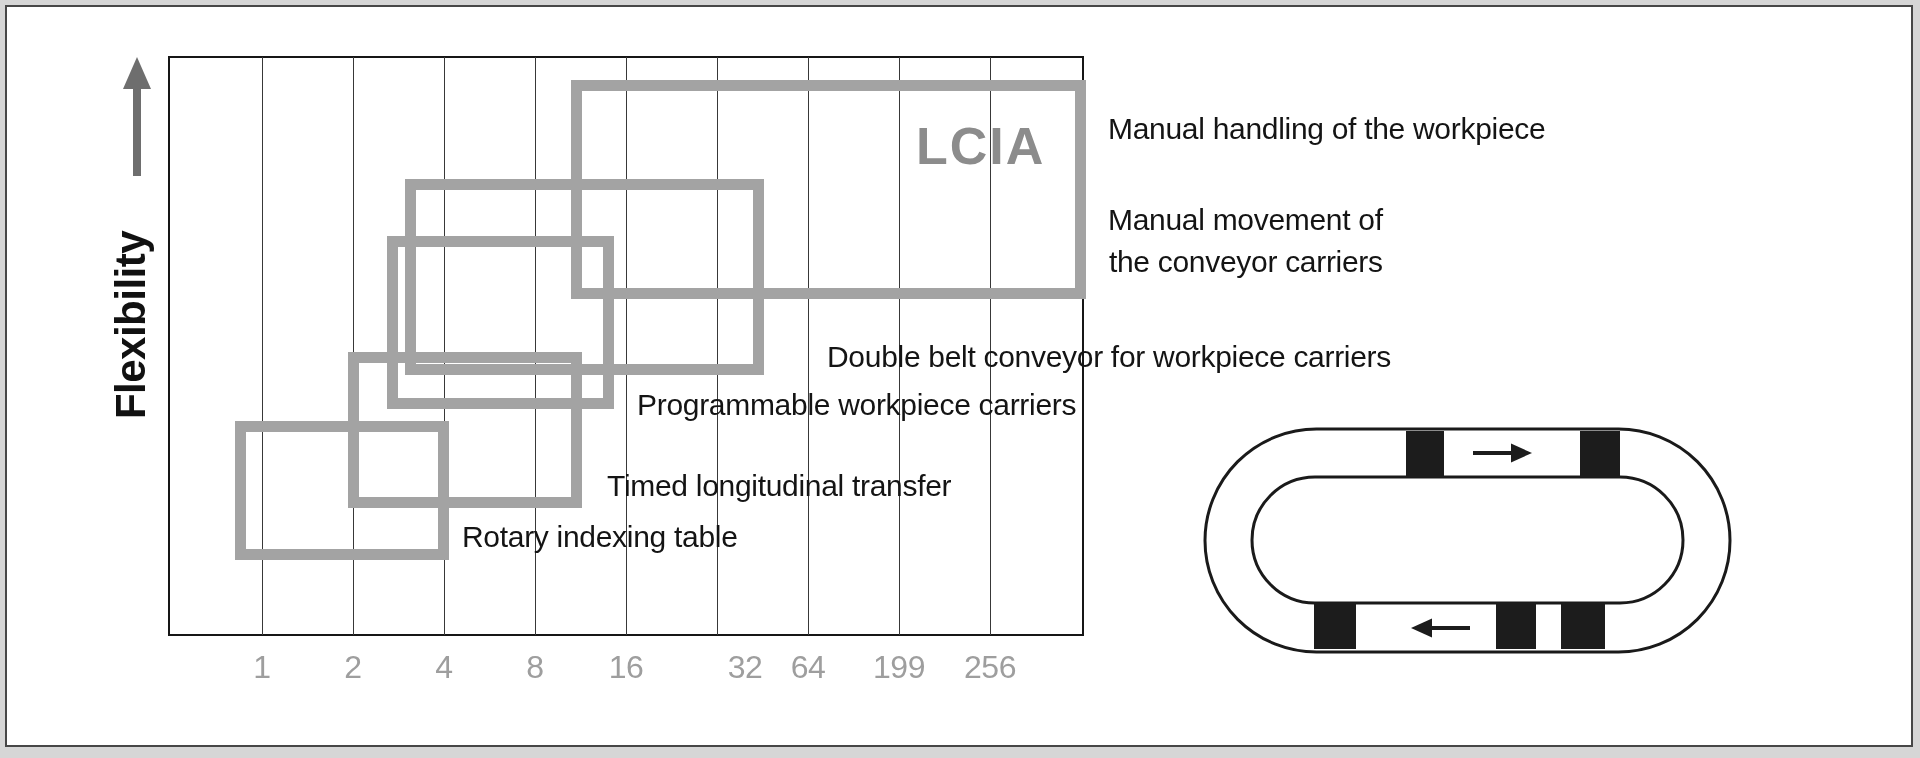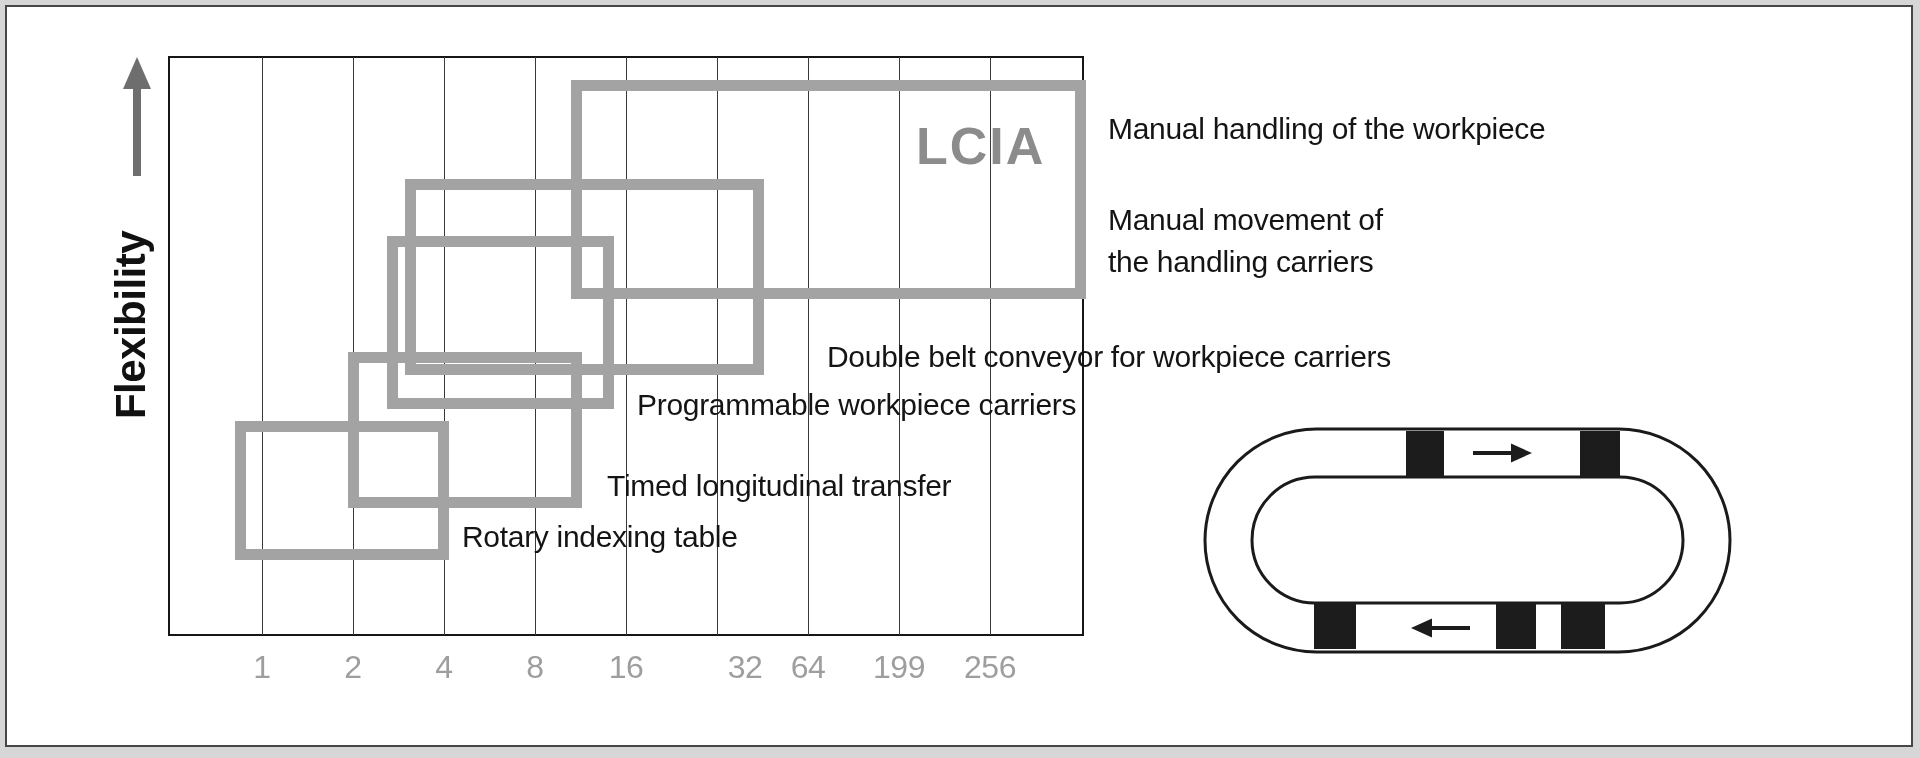--- a/index.html
+++ b/index.html
@@ -98,23 +98,23 @@
     </div>
 
   <div class="arrow-shaft"></div>
   <div class="arrow-head"></div>
   <div class="y-axis-label">Flexibility</div>
 
   <div id="labels">
       <div class="sys-label single" style="left: 1108px; top: 129px;">
         <span class="line">Manual handling of the workpiece</span>
       </div>
-      <div class="sys-label" style="left: 1108px; top: 241px;">
+      <div class="sys-label" style="left: 1108px; top: 241px; text-align: right;">
         <span class="line">Manual movement of</span>
-        <span class="line">the handling carriers</span>
+        <span class="line">the conveyor carriers</span>
       </div>
       <div class="sys-label single" style="left: 827px; top: 357px;">
         <span class="line">Double belt conveyor for workpiece carriers</span>
       </div>
       <div class="sys-label single" style="left: 637px; top: 405px;">
         <span class="line">Programmable workpiece carriers</span>
       </div>
       <div class="sys-label single" style="left: 607px; top: 486px;">
         <span class="line">Timed longitudinal transfer</span>
       </div>

